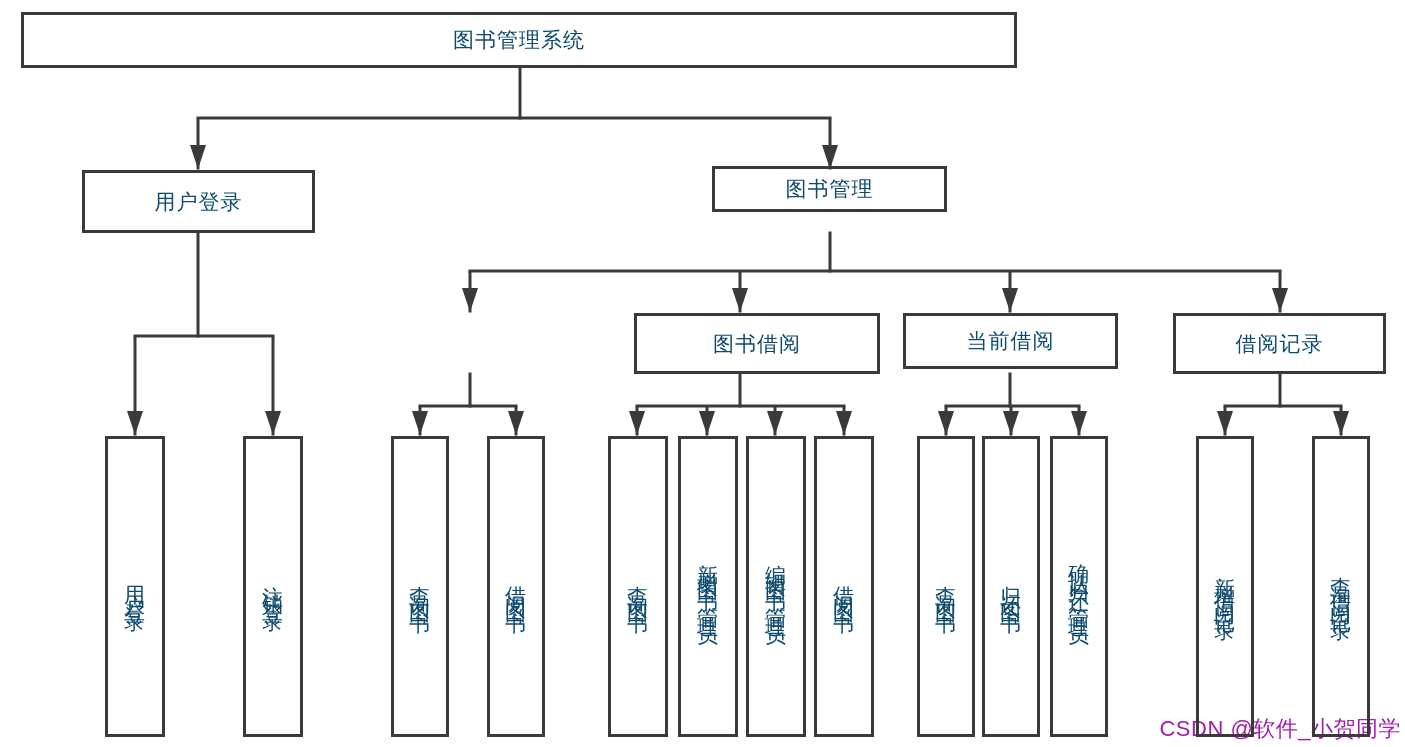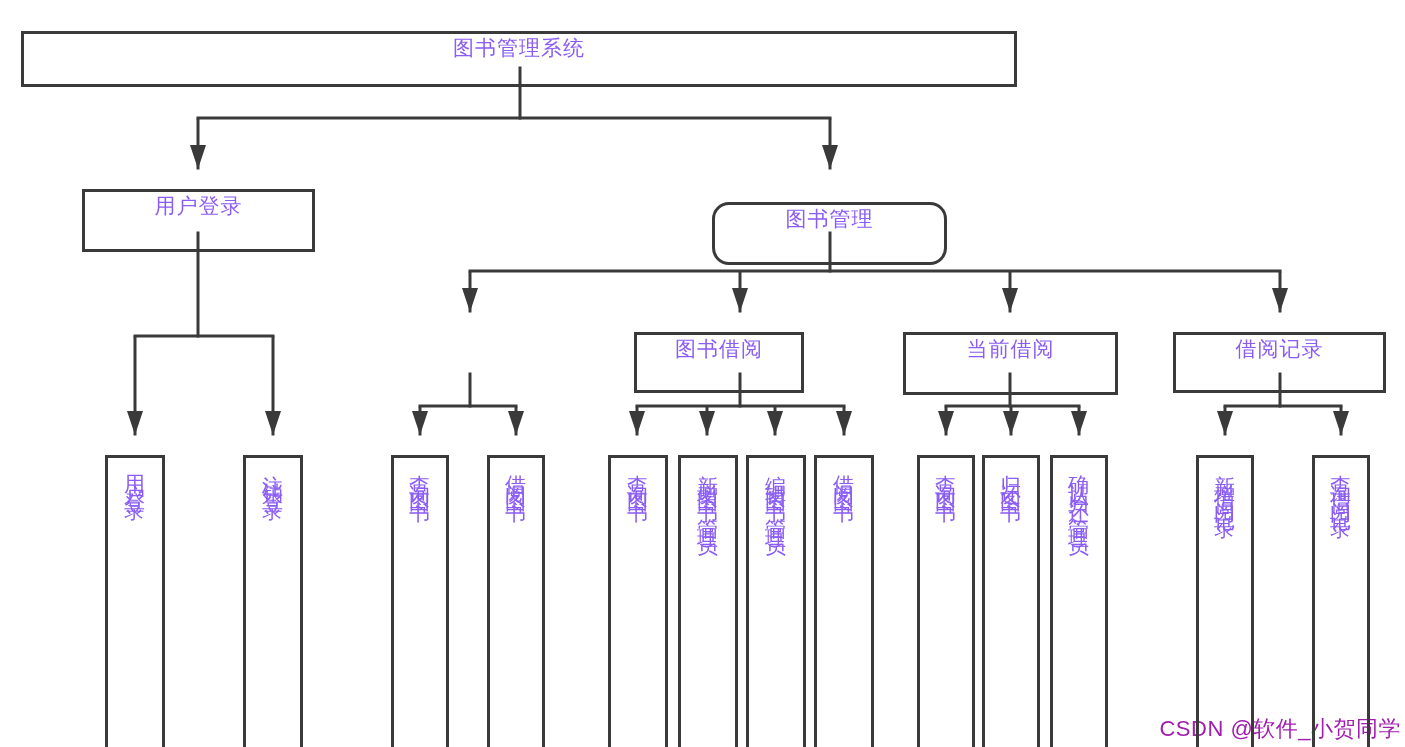--- a/index.html
+++ b/index.html
@@ -15,24 +15,24 @@
     position: absolute;
     left: 0; top: 0;
     z-index: 2;
   }
   .box {
     position: absolute;
     box-sizing: border-box;
     border: 3px solid #3a3a3a;
     background: transparent;
     display: flex;
+    align-items: center;
     justify-content: center;
-    color: #8b5cf6;
+    color: #0c4a6e;
     z-index: 3;
-    margin-top: 19px;
   }
   .box .lbl {
     letter-spacing: 1px;
     white-space: nowrap;
   }
   .h-box { font-size: 21px; }
   .v-box { font-size: 21px; }
   .v-box .lbl {
     writing-mode: vertical-rl;
     letter-spacing: 0.42em;
@@ -107,28 +107,28 @@
     </g>
   </svg>
 
   <div class="box h-box" style="left:21px; top:12px; width:996px; height:56px;">
     <span class="lbl">图书管理系统</span>
   </div>
 
   <div class="box h-box" style="left:82px; top:170px; width:233px; height:63px;">
     <span class="lbl">用户登录</span>
   </div>
-  <div class="box h-box" style="left:712px; top:183px; width:235px; height:63px;border-radius:17px;">
+  <div class="box h-box" style="left:712px; top:166px; width:235px; height:46px;">
     <span class="lbl">图书管理</span>
   </div>
 
-  <div class="box h-box" style="left:634px; top:313px; width:170px; height:61px;">
+  <div class="box h-box" style="left:634px; top:313px; width:246px; height:61px;">
     <span class="lbl">图书借阅</span>
   </div>
-  <div class="box h-box" style="left:903px; top:313px; width:215px; height:63px;">
+  <div class="box h-box" style="left:903px; top:313px; width:215px; height:56px;">
     <span class="lbl">当前借阅</span>
   </div>
   <div class="box h-box" style="left:1173px; top:313px; width:213px; height:61px;">
     <span class="lbl">借阅记录</span>
   </div>
 
   <div class="box v-box" style="left:105px; top:436px; width:60px; height:301px;">
     <span class="lbl">用户登录</span>
   </div>
   <div class="box v-box" style="left:243px; top:436px; width:60px; height:301px;">

